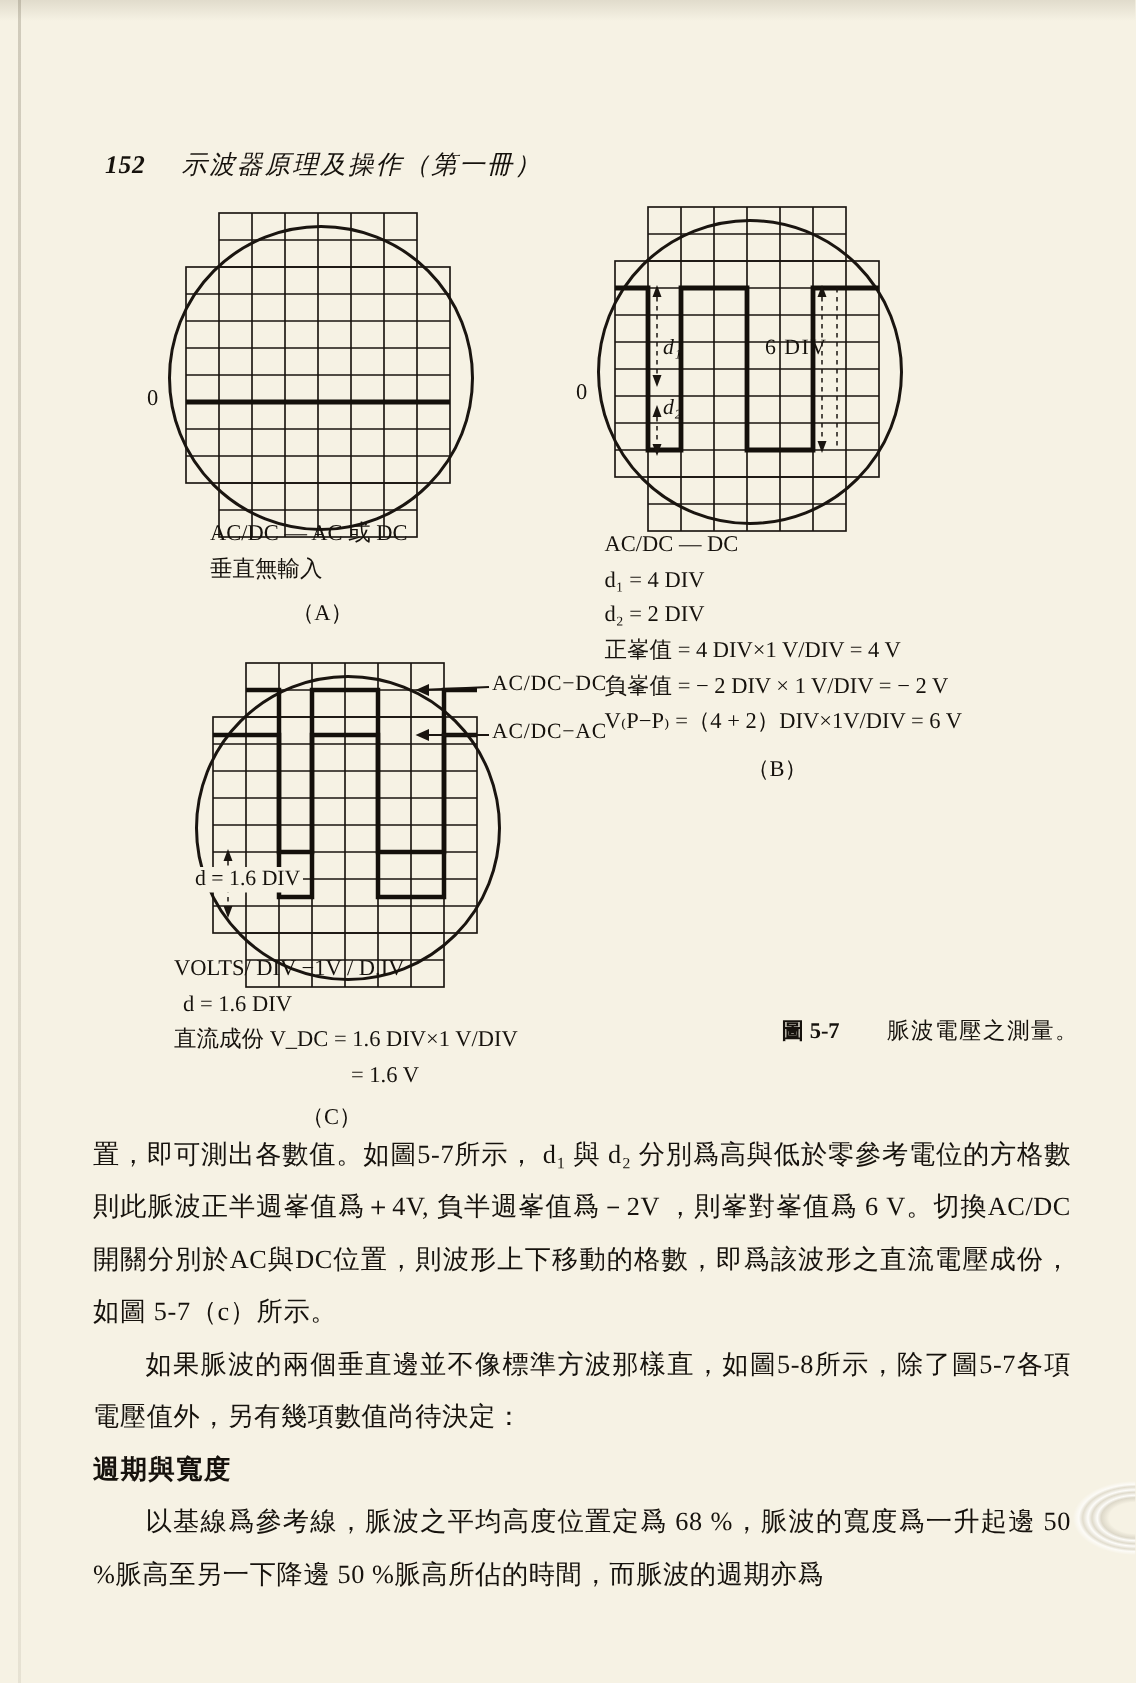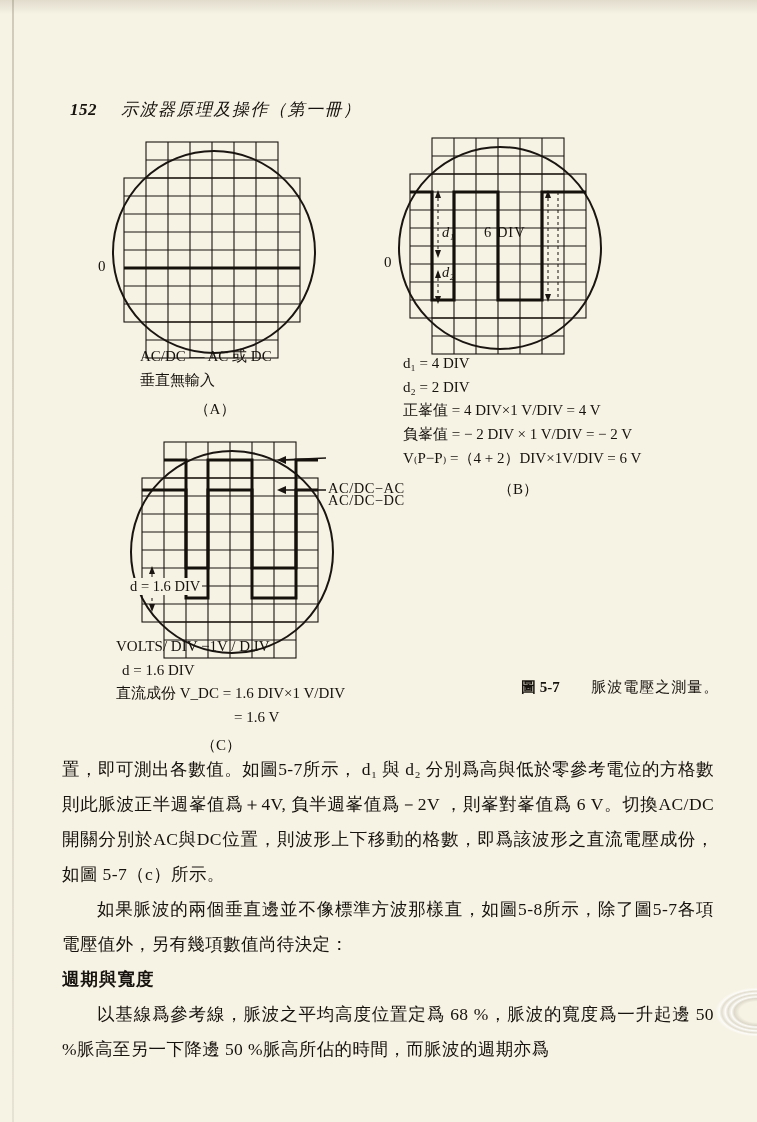--- a/index.html
+++ b/index.html
@@ -174,24 +174,25 @@
         <g stroke="#1a1510" stroke-width="1" fill="none">
           <line x1="150" y1="46" x2="150" y2="154" stroke-dasharray="3,3"></line>
           <path d="M147,52 L150,44 L153,52" fill="#1a1510" stroke="none"></path>
           <path d="M147,148 L150,156 L153,148" fill="#1a1510" stroke="none"></path>
           <line x1="160" y1="46" x2="160" y2="154" stroke-dasharray="3,3"></line>
         </g>
       </svg>
       <span class="zero-label" style="left:-14px;top:108px;">0</span>
       <span class="ann ann-i" style="left:44px;top:78px;">d₁</span>
       <span class="ann ann-i" style="left:44px;top:118px;">d₂</span>
-      <span class="ann" style="left:86px;top:78px;letter-spacing:1px;">6 DIV</span>
+      <span class="ann" style="left:112px;top:78px;letter-spacing:1px;">6 DIV</span>
     </div>
 
     <div class="cap" style="left:403px;top:212px;">
+      <span class="ln">AC/DC — DC</span>
       <span class="ln">d₁ = 4 DIV</span>
       <span class="ln">d₂ = 2 DIV</span>
       <span class="ln">正峯值 = 4 DIV×1 V/DIV = 4 V</span>
       <span class="ln">負峯值 = − 2 DIV × 1 V/DIV = − 2 V</span>
       <span class="ln">V₍P−P₎ =（4 + 2）DIV×1V/DIV = 6 V</span>
       <span class="cen" style="margin-top:8px;width:230px;">（B）</span>
     </div>
 
     <div class="scope" style="left:130px;top:310px;width:200px;height:200px;">
       <div class="bezel"></div>
@@ -238,21 +239,21 @@
           <path d="M19,154 L22,162 L25,154" fill="#1a1510" stroke="none"></path>
         </g>
 
         <g stroke="#1a1510" stroke-width="1.4" fill="none">
           <line x1="150" y1="10" x2="196" y2="8"></line>
           <path d="M156,6 L147,10 L156,14" fill="#1a1510" stroke="none"></path>
           <line x1="150" y1="40" x2="196" y2="40"></line>
           <path d="M156,36 L147,40 L156,44" fill="#1a1510" stroke="none"></path>
         </g>
       </svg>
-      <span class="ann" style="left:198px;top:-2px;letter-spacing:.5px;margin-top:44px;">AC/DC−DC</span>
+      <span class="ann" style="left:198px;top:-2px;letter-spacing:.5px;">AC/DC−DC</span>
       <span class="ann" style="left:198px;top:30px;letter-spacing:.5px;">AC/DC−AC</span>
       <span class="ann" style="left:-2px;top:128px;background:#f6f2e4;padding:0 2px;">d = 1.6 DIV</span>
     </div>
 
     <div class="cap" style="left:116px;top:495px;">
       <span class="ln">VOLTS/ DIV −1V / D.IV</span>
       <span class="ln" style="padding-left:6px;">d = 1.6 DIV</span>
       <span class="ln">直流成份 V_DC = 1.6 DIV×1 V/DIV</span>
       <span class="ln" style="padding-left:118px;">= 1.6 V</span>
       <span class="cen" style="margin-top:4px;width:210px;">（C）</span>

